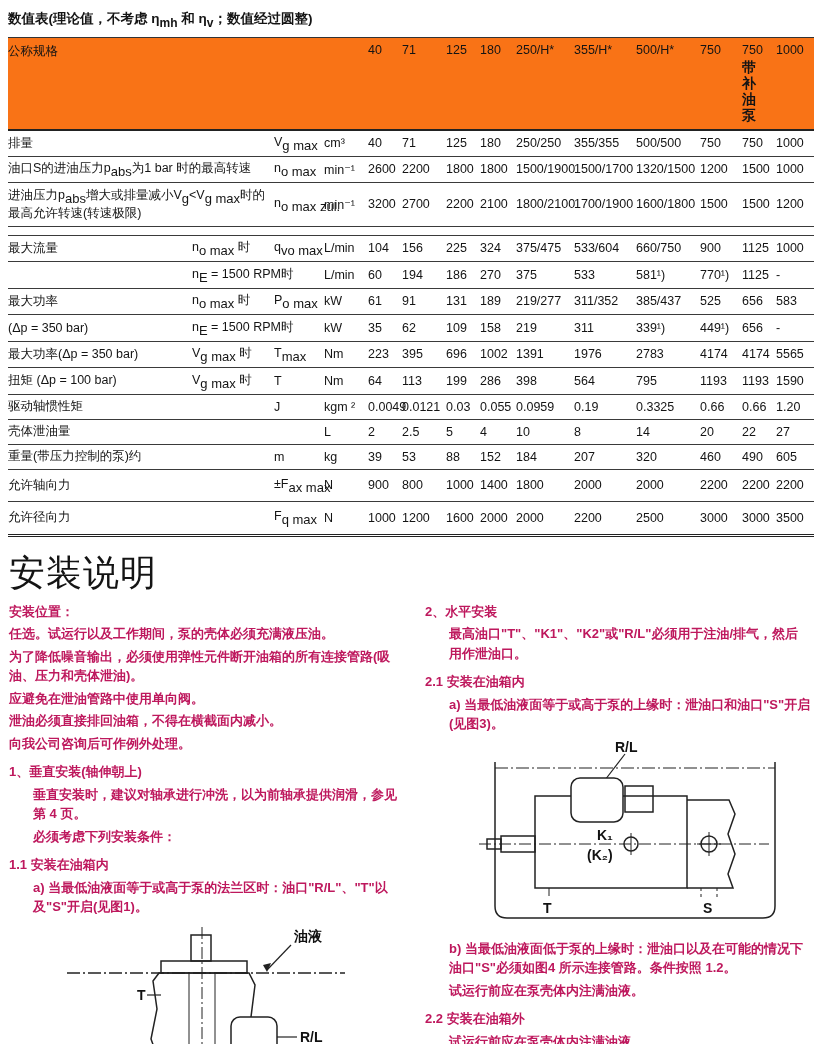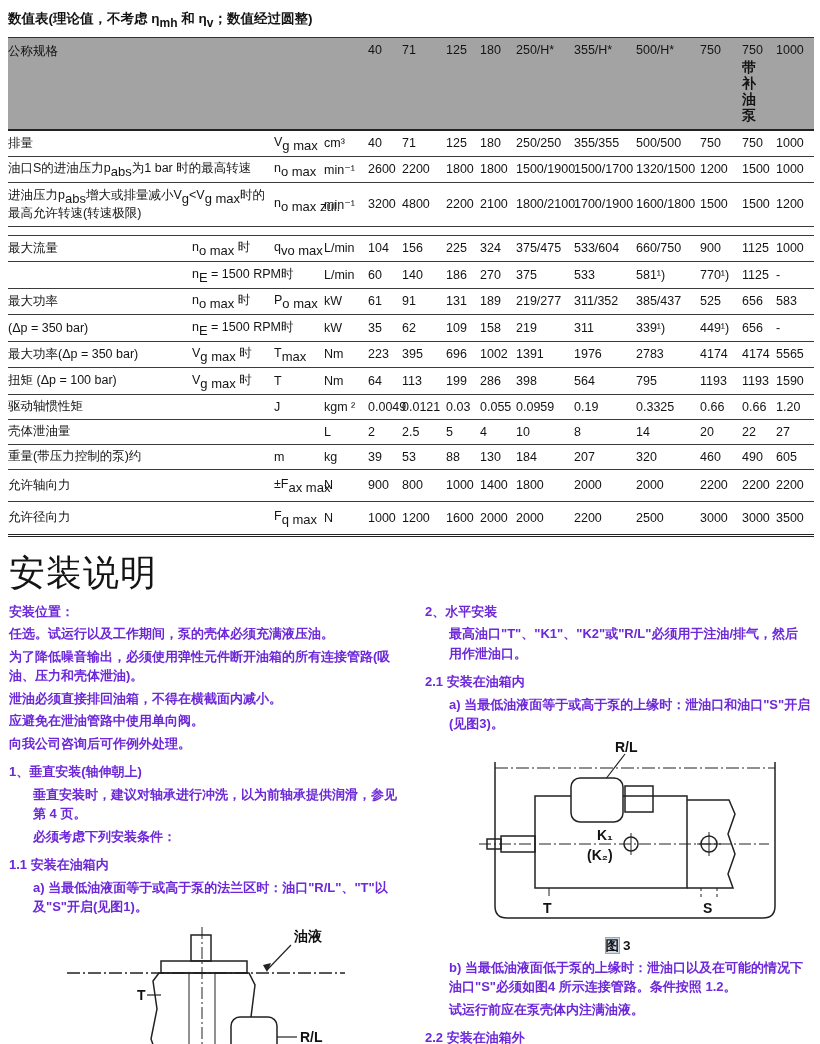--- a/index.html
+++ b/index.html
@@ -6,21 +6,21 @@
   body{
     width:820px;height:1044px;overflow:hidden;background:#ffffff;color:#141414;
     font-family:"Liberation Sans","DejaVu Sans",sans-serif;
   }
   .page{padding:8px 8px 0 8px;}
   .doc-title{font-size:13.5px;font-weight:700;margin:2px 0 7px 0;}
   .doc-title sub{font-size:12px;}
 
   
   table.spec{border-collapse:collapse;table-layout:fixed;width:806px;}
-  table.spec thead tr{background:#a3a3a3;}
+  table.spec thead tr{background:#f97316;}
   table.spec thead th{
     border-top:1px solid #333;border-bottom:2px solid #222;
     text-align:left;vertical-align:top;padding:5px 0 6px 0;height:50px;
     font-weight:400;font-size:12.5px;
   }
   th.spec-label{font-weight:700;font-size:13px;padding-left:2px;}
   .col-note{font-size:14px;line-height:1.15;width:24px;margin-top:2px;font-weight:700;}
   table.spec td{border-bottom:1px solid #3a3a3a;vertical-align:middle;
     padding:3.5px 0;font-size:12.5px;white-space:nowrap;overflow:visible;}
   td.label{padding-left:2px;font-size:12px;}
@@ -31,21 +31,21 @@
   sub{font-size:13px;}
   tr.gap-row td{height:8px;padding:0;border-bottom:1px solid #3a3a3a;}
   tr.tall td{padding:7px 0;margin-left:17px;}
   tbody tr:last-child td{border-bottom:3px double #222;}
 
   
   .install-heading{font-size:36px;font-weight:400;margin:12px 0 4px 1px;letter-spacing:1px;}
   .cols{display:flex;gap:16px;padding:0 1px;}
   .col-left{width:400px;flex:0 0 400px;}
   .col-right{flex:1;}
-  .para{margin:0 0 3px 0;font-size:13px;line-height:1.5;font-weight:600;color:#6d28d9;}
+  .para{margin:0 0 3px 0;font-size:13px;line-height:1.5;font-weight:600;color:#be185d;}
   .para.bold{font-weight:800;}
   .para.indent{margin-left:24px;}
   .para.gap{margin-top:9px;}
 
   
   figure{margin:0;}
   .fig{width:310px;text-align:center;}
   .fig-1{margin:4px 0 3px 44px;}
   .fig-3{margin:4px 0 3px 38px;}
   .fig svg{display:block;}
@@ -142,21 +142,21 @@
           <td class="val">1320/1500</td>
           <td class="val">1200</td>
           <td class="val">1500</td>
           <td class="val">1000</td>
         </tr>
         <tr>
           <td class="label" colspan="2">进油压力p<sub>abs</sub>增大或排量减小V<sub>g</sub>&lt;V<sub>g max</sub>时的<br>最高允许转速(转速极限)</td>
           <td class="sym">n<sub>o max zul.</sub></td>
           <td class="unit">min⁻¹</td>
           <td class="val">3200</td>
-          <td class="val">4800</td>
+          <td class="val">2700</td>
           <td class="val">2200</td>
           <td class="val">2100</td>
           <td class="val">1800/2100</td>
           <td class="val">1700/1900</td>
           <td class="val">1600/1800</td>
           <td class="val">1500</td>
           <td class="val">1500</td>
           <td class="val">1200</td>
         </tr>
         <tr class="gap-row">
@@ -177,21 +177,21 @@
           <td class="val">900</td>
           <td class="val">1125</td>
           <td class="val">1000</td>
         </tr>
         <tr>
           <td class="label"></td>
           <td class="cond">n<sub>E</sub> = 1500 RPM时</td>
           <td class="sym"></td>
           <td class="unit">L/min</td>
           <td class="val">60</td>
-          <td class="val">140</td>
+          <td class="val">194</td>
           <td class="val">186</td>
           <td class="val">270</td>
           <td class="val">375</td>
           <td class="val">533</td>
           <td class="val">581¹)</td>
           <td class="val">770¹)</td>
           <td class="val">1125</td>
           <td class="val">-</td>
         </tr>
         <tr>
@@ -288,21 +288,21 @@
           <td class="val">22</td>
           <td class="val">27</td>
         </tr>
         <tr>
           <td class="label" colspan="2">重量(带压力控制的泵)约</td>
           <td class="sym">m</td>
           <td class="unit">kg</td>
           <td class="val">39</td>
           <td class="val">53</td>
           <td class="val">88</td>
-          <td class="val">130</td>
+          <td class="val">152</td>
           <td class="val">184</td>
           <td class="val">207</td>
           <td class="val">320</td>
           <td class="val">460</td>
           <td class="val">490</td>
           <td class="val">605</td>
         </tr>
         <tr class="tall">
           <td class="label" colspan="2">允许轴向力</td>
           <td class="sym">±F<sub>ax max</sub></td>
@@ -338,22 +338,22 @@
 
   <div class="install-heading">安装说明</div>
 
   <div class="cols">
 
     <div class="col-left">
       <div id="left-a">
           <p class="para bold">安装位置：</p>
           <p class="para">任选。试运行以及工作期间，泵的壳体必须充满液压油。</p>
           <p class="para">为了降低噪音输出，必须使用弹性元件断开油箱的所有连接管路(吸油、压力和壳体泄油)。</p>
+          <p class="para">应避免在泄油管路中使用单向阀。</p>
           <p class="para">泄油必须直接排回油箱，不得在横截面内减小。</p>
-          <p class="para">应避免在泄油管路中使用单向阀。</p>
           <p class="para">向我公司咨询后可作例外处理。</p>
           <p class="para bold gap">1、垂直安装(轴伸朝上)</p>
           <p class="para indent">垂直安装时，建议对轴承进行冲洗，以为前轴承提供润滑，参见第 4 页。</p>
           <p class="para indent">必须考虑下列安装条件：</p>
           <p class="para bold gap">1.1 安装在油箱内</p>
           <p class="para indent">a) 当最低油液面等于或高于泵的法兰区时：油口"R/L"、"T"以及"S"开启(见图1)。</p>
         </div>
 
       <figure class="fig fig-1">
         <svg width="310" height="192" viewBox="0 0 310 192">
@@ -416,21 +416,20 @@
             <line x1="238" y1="150" x2="238" y2="160" stroke-width="1" stroke-dasharray="3 3"></line>
             <line x1="254" y1="150" x2="254" y2="160" stroke-width="1" stroke-dasharray="3 3"></line>
             <line x1="86" y1="150" x2="86" y2="158" stroke-width="1"></line>
           </g>
           <text x="152" y="14">R/L</text>
           <text x="134" y="102">K₁</text>
           <text x="124" y="122">(K₂)</text>
           <text x="80" y="175">T</text>
           <text x="240" y="175">S</text>
         </svg>
-        <figcaption><span class="figchar">图</span> <span>3</span></figcaption>
       </figure>
 
       <div id="right-b">
           <p class="para indent">b) 当最低油液面低于泵的上缘时：泄油口以及在可能的情况下油口"S"必须如图4 所示连接管路。条件按照 1.2。</p>
           <p class="para indent">试运行前应在泵壳体内注满油液。</p>
           <p class="para bold gap">2.2 安装在油箱外</p>
           <p class="para indent">试运行前应在泵壳体内注满油液。</p>
           <p class="para indent">a) 油箱之上的安装参见图 4。</p>
         </div>
 

